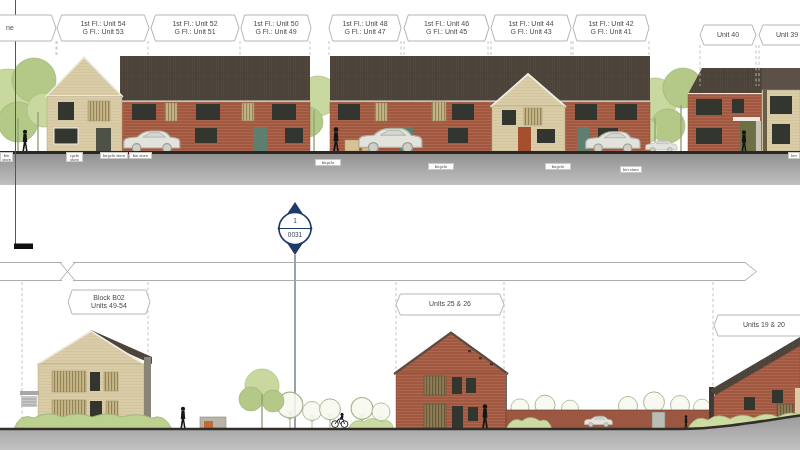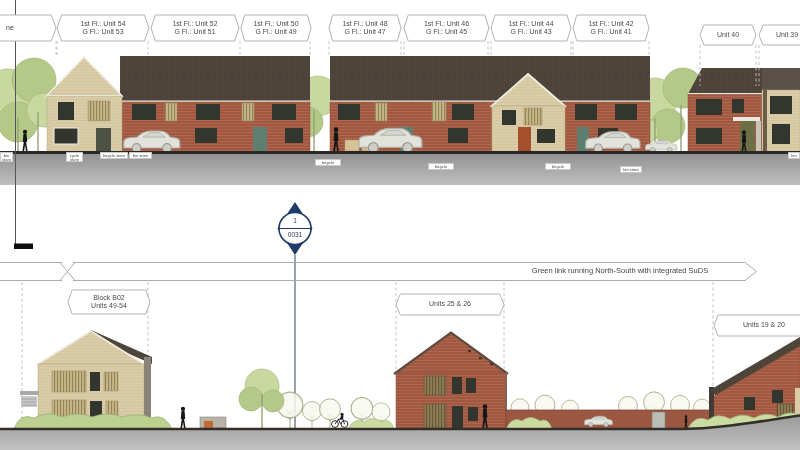--- a/index.html
+++ b/index.html
@@ -463,21 +463,20 @@
 <div class="minitag" style="left:129px;top:152px;width:23px;height:7px">bin store</div>
 <div class="minitag" style="left:315px;top:159px;width:26px;height:7px">bicycle store</div>
 <div class="minitag" style="left:428px;top:163px;width:26px;height:7px">bicycle store</div>
 <div class="minitag" style="left:545px;top:163px;width:26px;height:7px">bicycle store</div>
 <div class="minitag" style="left:620px;top:166px;width:22px;height:7px">bin store</div>
 <div class="minitag" style="left:788px;top:152px;width:12px;height:7px">bin store</div>
 
 <div class="mknum" style="left:282px;top:217px;width:26px">1</div>
 <div class="mknum" style="left:281px;top:230.5px;width:28px">0031</div>
 
-<div class="bandlabel" style="left:500px;top:266px;width:240px">Green link running North-South with integrated SuDS</div>
 
 <div class="tag" style="left:68px;top:290px;width:82px;height:24px">
   <svg class="tag-bg" viewBox="0 0 100 100" preserveAspectRatio="none">
         <polygon points="5,0 95,0 100,50 95,100 5,100 0,50" vector-effect="non-scaling-stroke"></polygon>
       </svg>
   <div class="txt">
         <span>Block B02</span>
         <span>Units 49-54</span>
       </div>
 </div>

